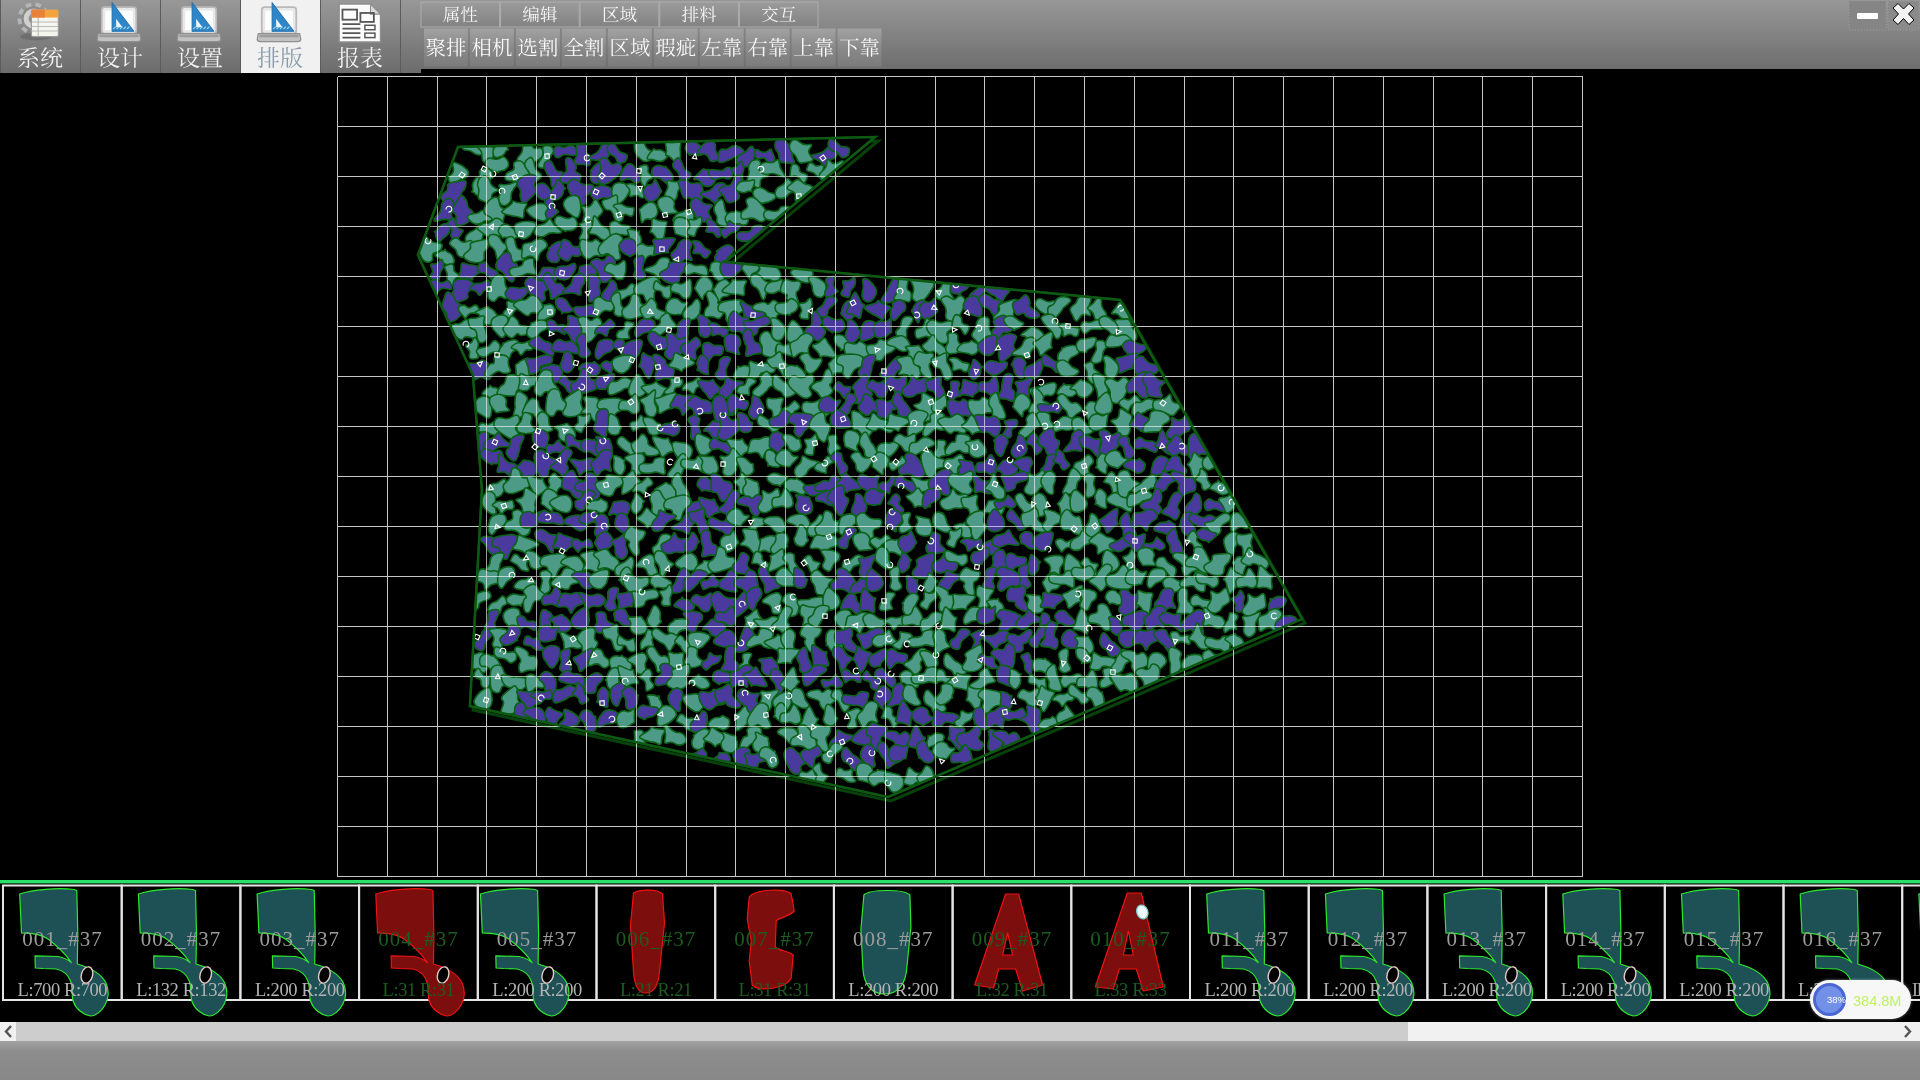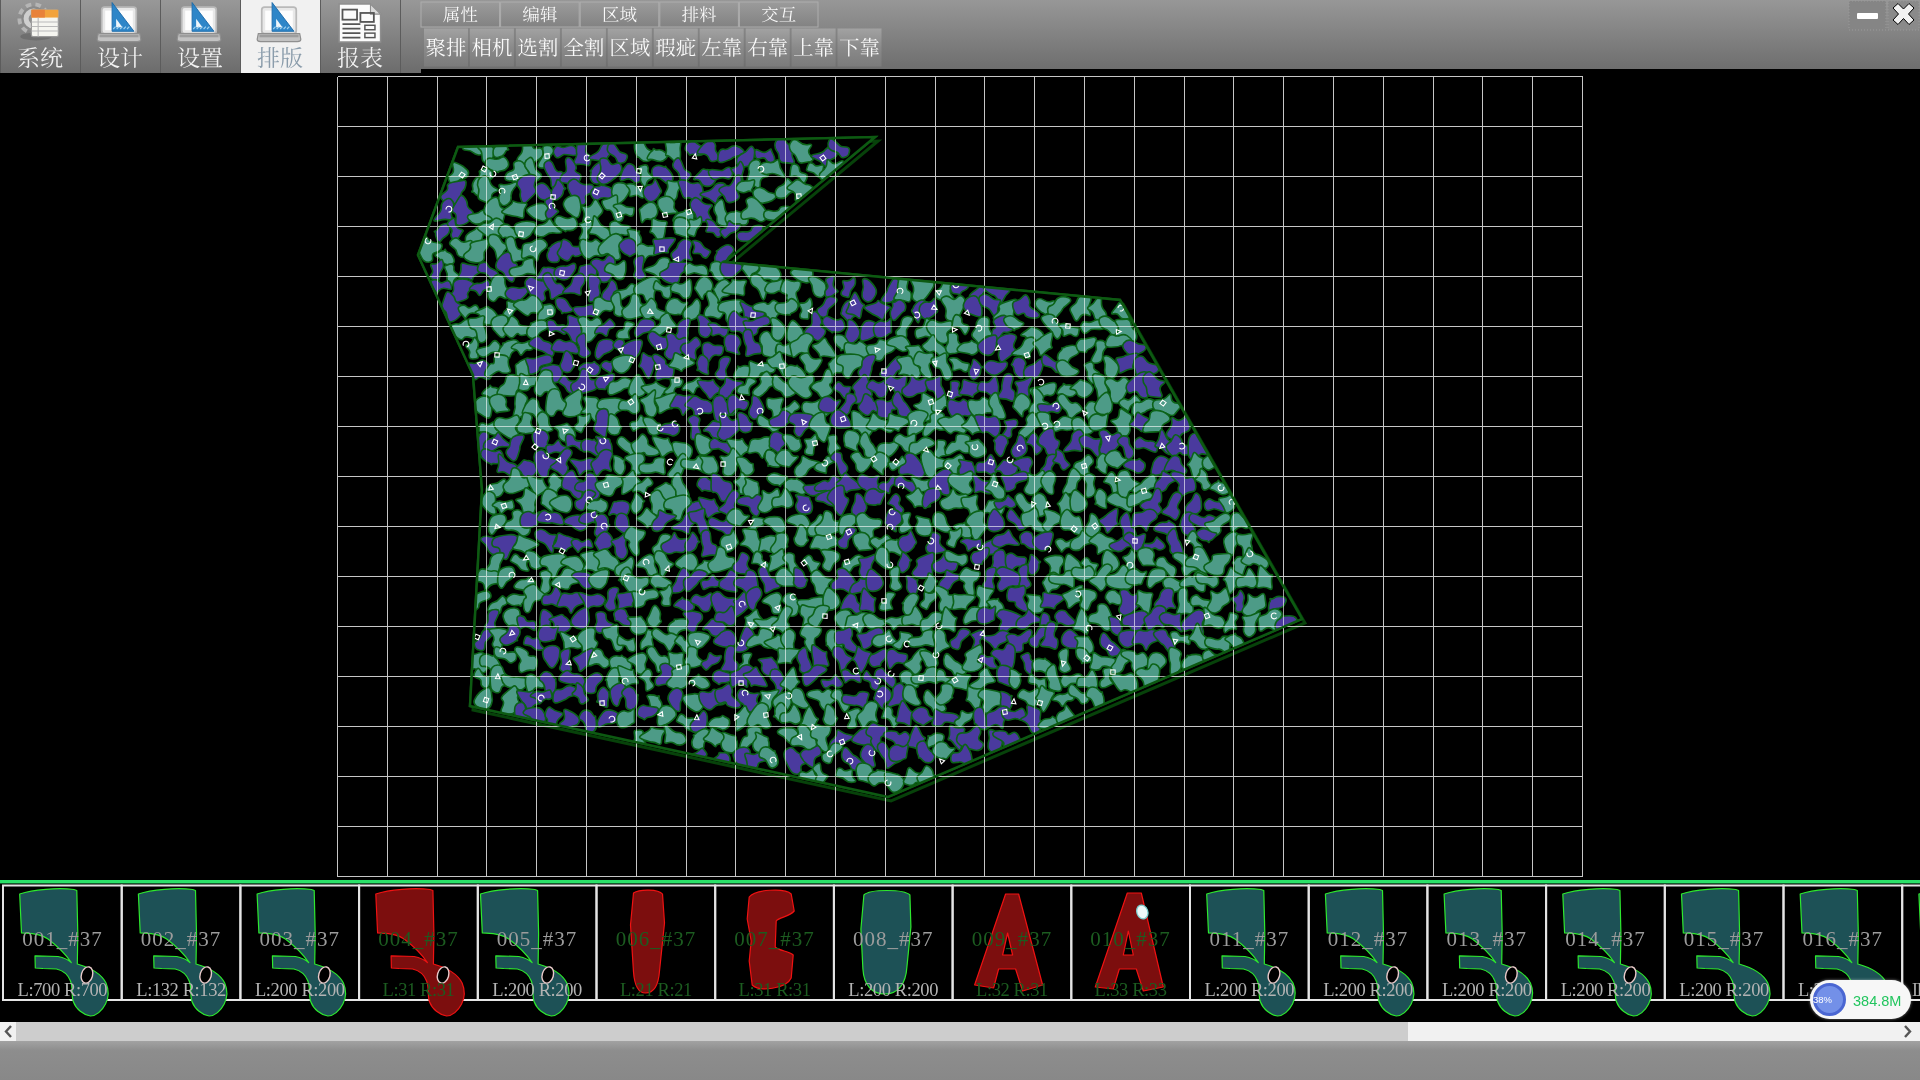--- a/index.html
+++ b/index.html
@@ -1605,13 +1605,13 @@
   </svg>
 <div class="abs" style="left:0;top:1022px;width:1920px;height:19px;background:#f1f1f1"></div>
 <div class="abs" style="left:16px;top:1022px;width:1392px;height:19px;background:#cdcdcd"></div>
 <svg class="abs" style="left:0;top:1022px" width="1920" height="19">
     <path d="M11,4 L6,9.5 L11,15" stroke="#555" stroke-width="2.4" fill="none"></path>
     <path d="M1905,4 L1910,9.5 L1905,15" stroke="#555" stroke-width="2.4" fill="none"></path>
   </svg>
 <div class="abs" style="left:0;top:1041px;width:1920px;height:39px;background:linear-gradient(#a2a2a2,#8d8d8d 25%,#888)"></div>
 <div class="abs" style="left:1810px;top:980px;width:101px;height:39px;background:#f7f7f7;border-radius:20px;box-shadow:0 0 3px rgba(255,255,255,0.5)"></div>
 <div class="abs" style="left:1813px;top:983px;width:33px;height:33px;border-radius:50%;background:#7390e8;border:3px solid #4a66d2;box-sizing:border-box"></div>
-<div class="abs" style="left:1813px;top:994px;width:33px;text-align:left;font-size:9.5px;color:#fff">38%</div>
-<div class="abs" style="left:1853px;top:993px;font-size:14.5px;color:#22c55e">384.8M</div>
+<div class="abs" style="left:1813px;top:994px;width:33px;text-align:right;font-size:9.5px;color:#fff">38%</div>
+<div class="abs" style="left:1853px;top:993px;font-size:14.5px;color:#bef264">384.8M</div>
 </body></html>

